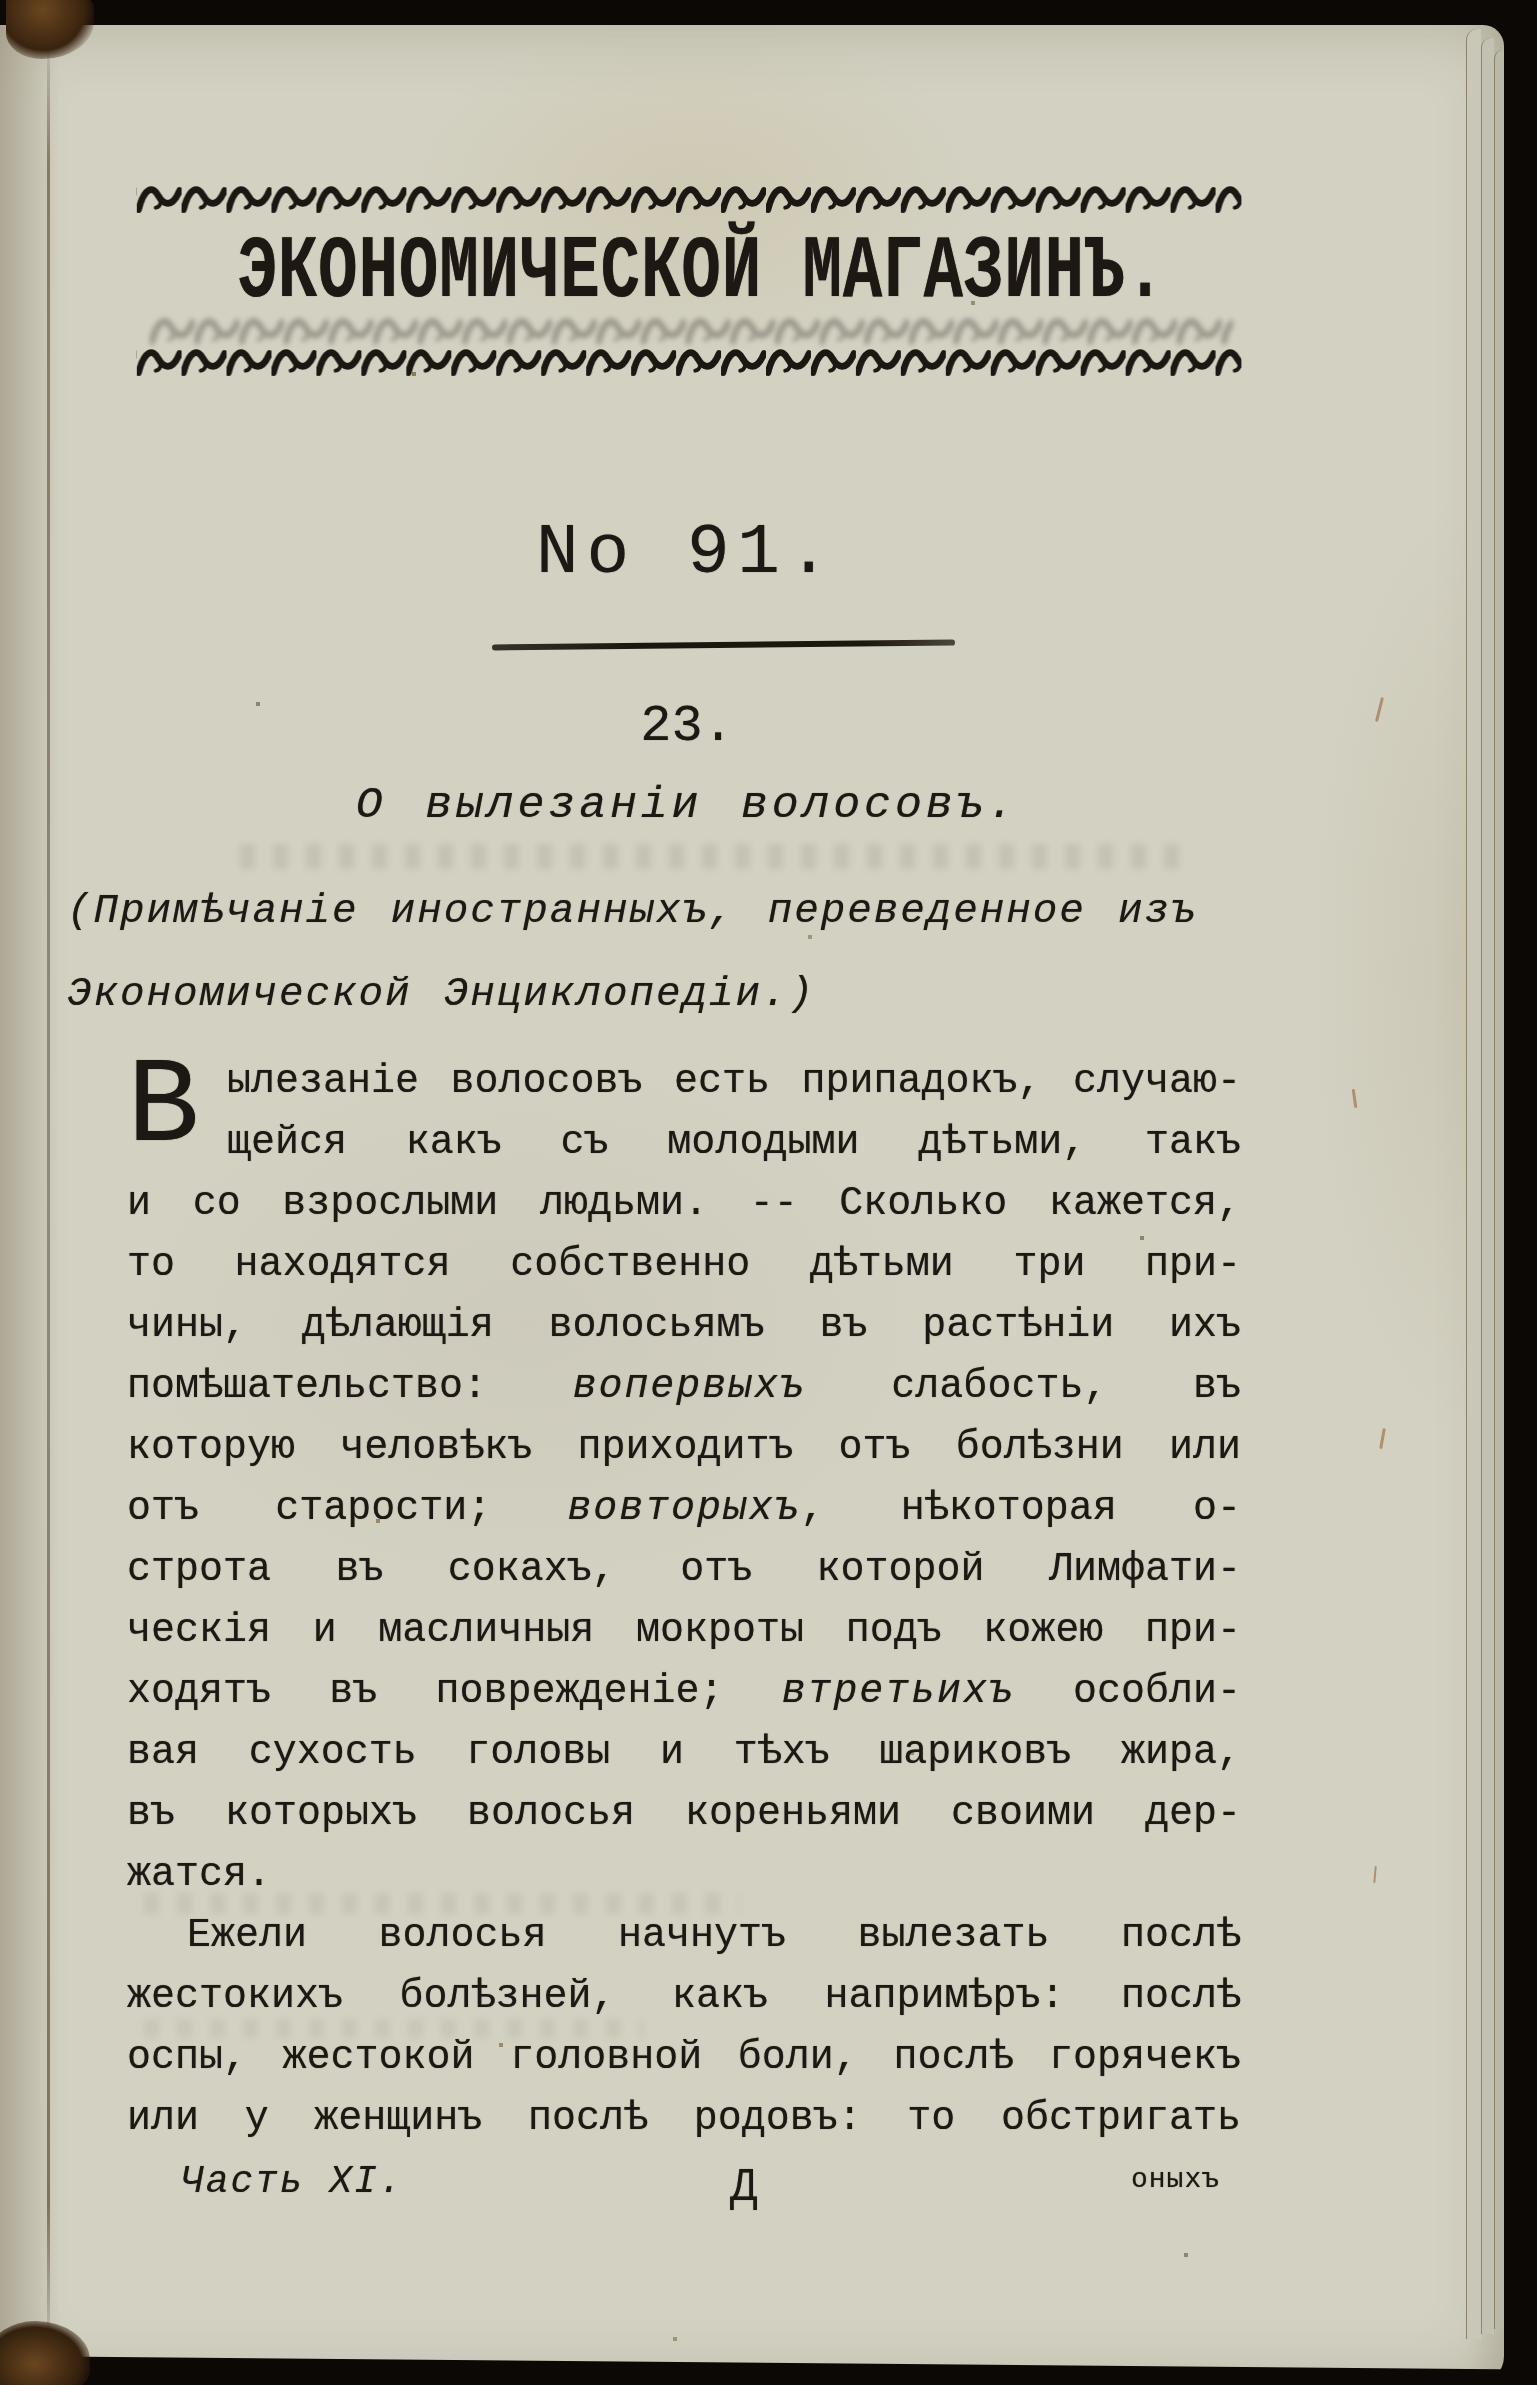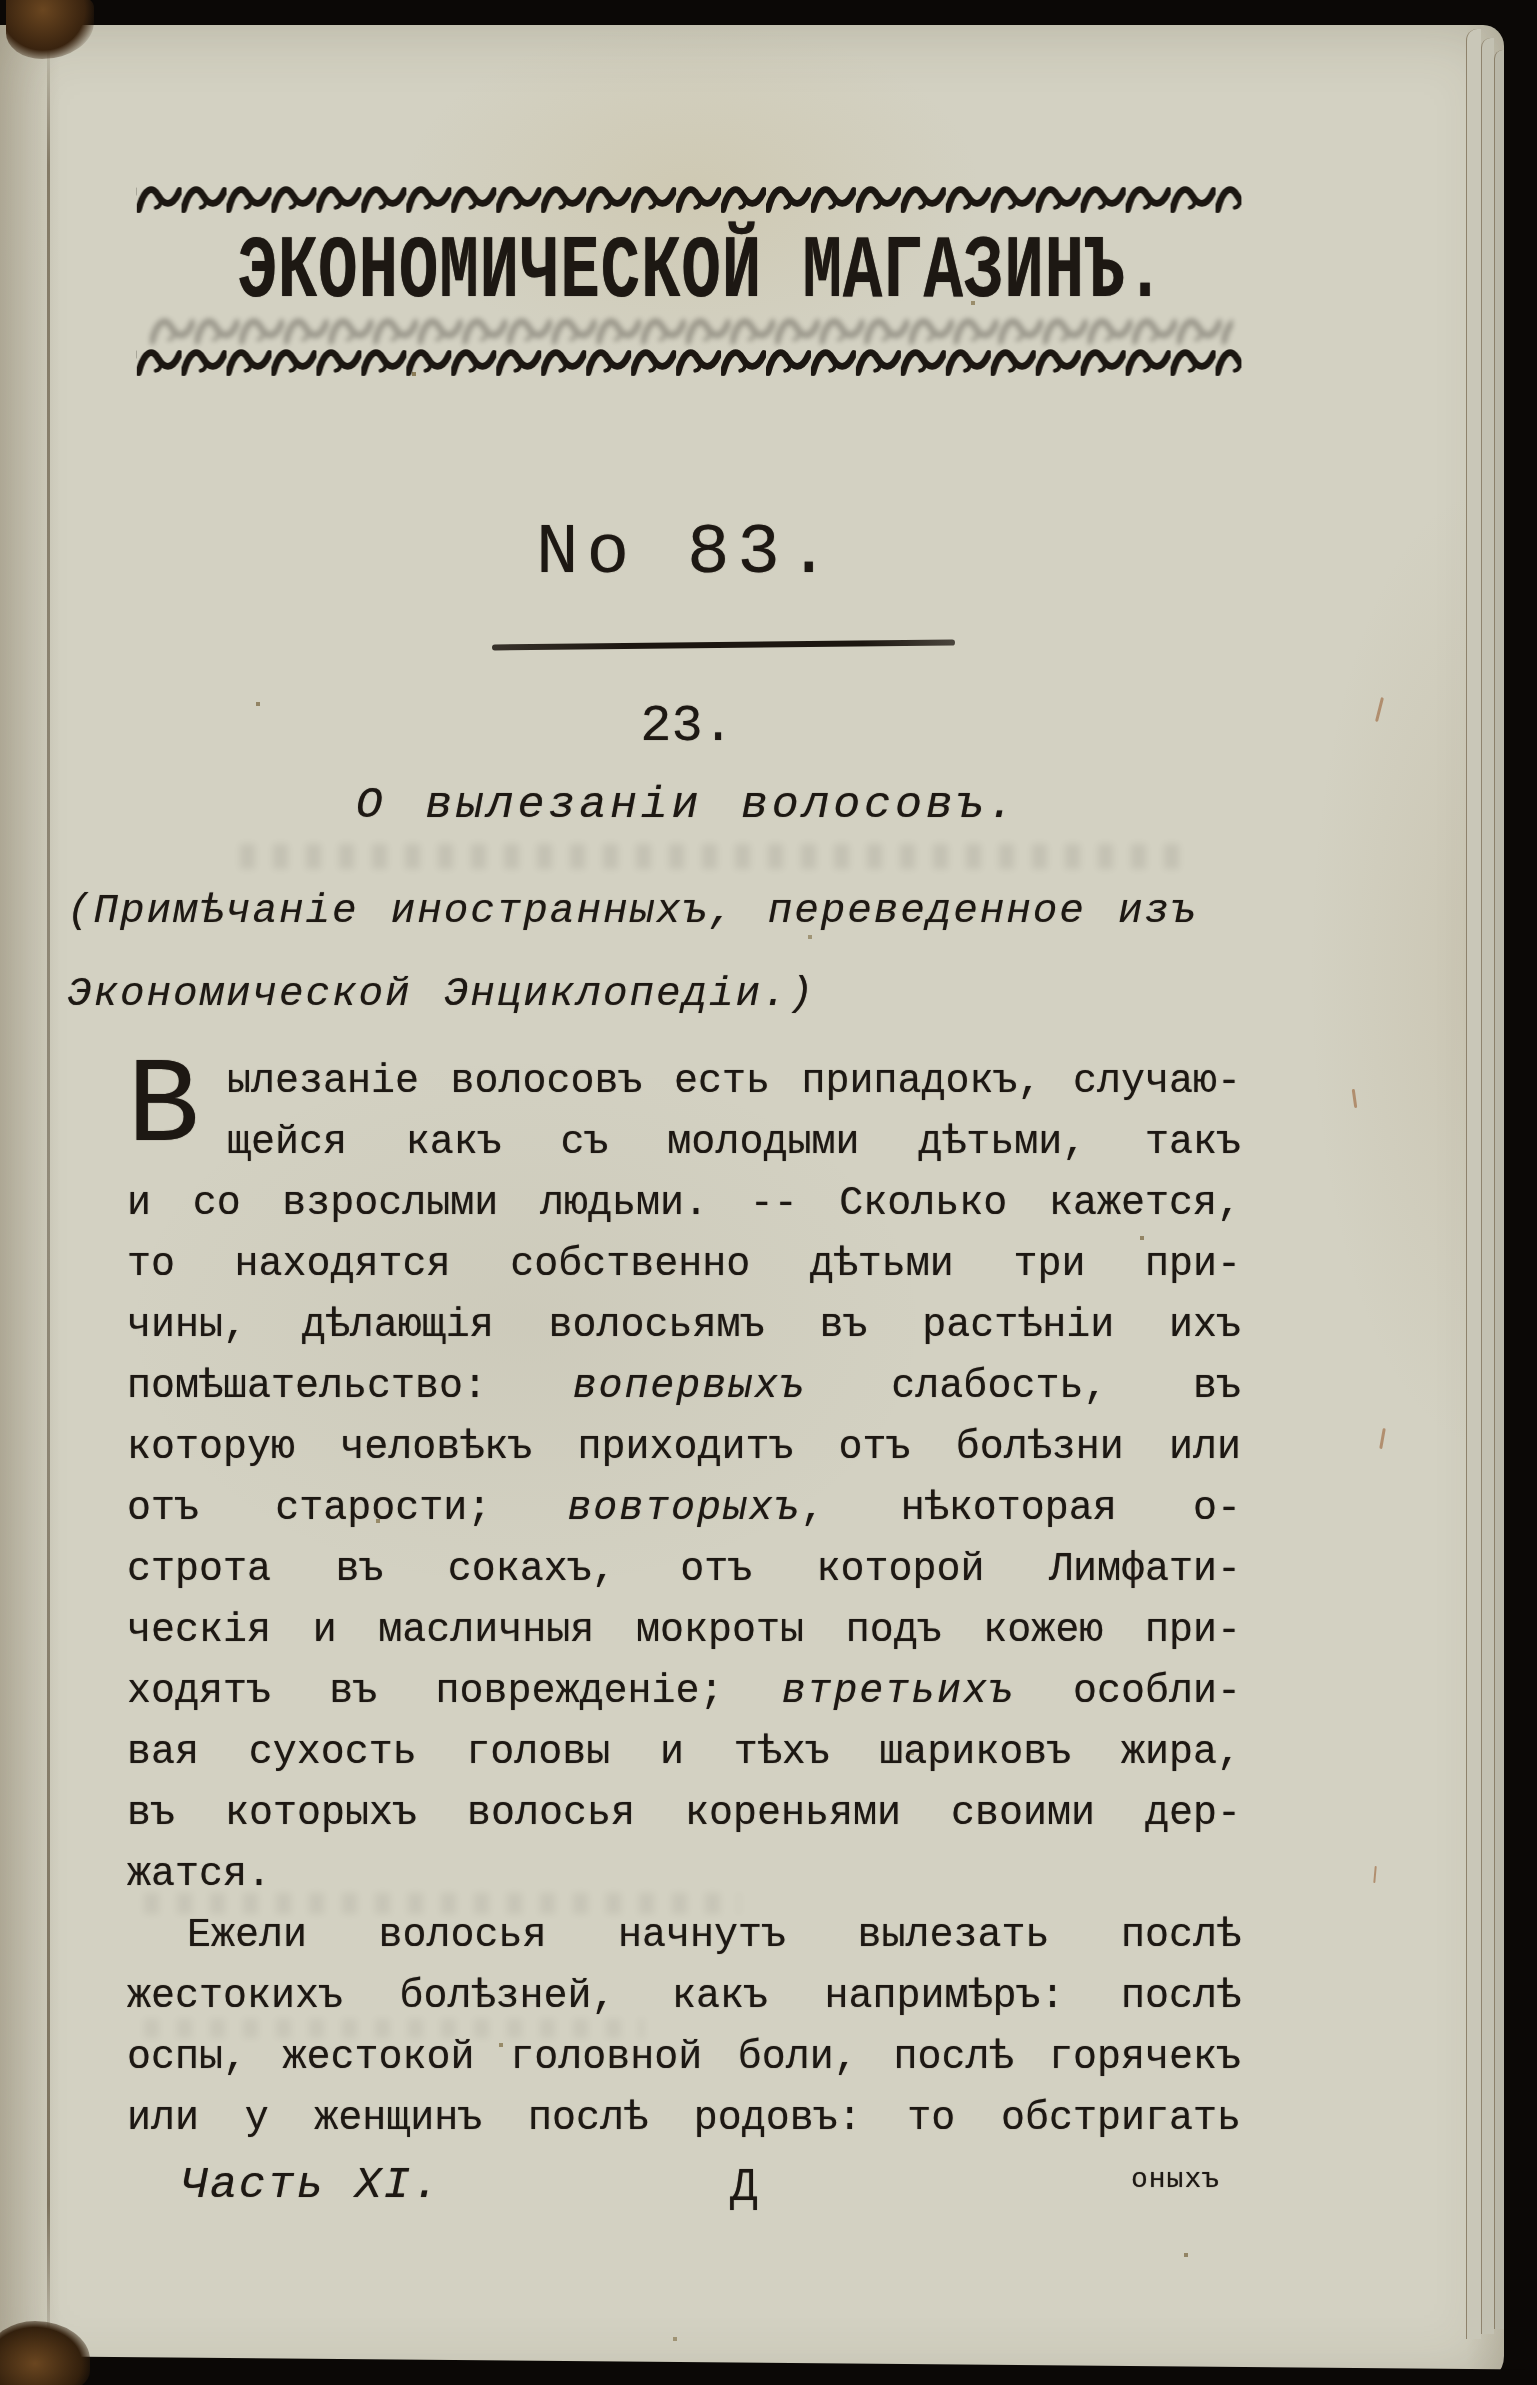--- a/index.html
+++ b/index.html
@@ -105,21 +105,21 @@
   }
   .bline.pad{padding-left:100px;}
   .bline.indent{text-indent:60px;}
   .bline.end{text-align-last:left;}
   .bline .it{font-style:italic;letter-spacing:1.9px;}
   .drop-cap{
     position:absolute;left:0;top:-3.8px;font-size:121px;line-height:121px;
     text-shadow:0 0 1px rgba(30,24,18,.7);
   }
   .footer-row{position:absolute;left:127px;top:2135px;width:1114px;height:61px;font-size:41px;}
-  .footer-part{position:absolute;left:54px;top:0;font-style:italic;font-size:45px;letter-spacing:1.9px;text-shadow:0 0 1px rgba(30,24,18,.6);}
+  .footer-part{position:absolute;left:54px;top:0;font-style:italic;font-size:38px;letter-spacing:1.9px;text-shadow:0 0 1px rgba(30,24,18,.6);}
   .footer-sig{position:absolute;left:603px;top:1.9px;font-size:46px;text-shadow:0 0 1px rgba(30,24,18,.6);}
   .footer-catch{position:absolute;right:21px;top:3.8px;font-size:28px;letter-spacing:1px;text-shadow:0 0 1px rgba(30,24,18,.6);}
 </style>
 </head>
 <body>
 
 <div id="canvas">
 
   <div class="page">
 
@@ -139,21 +139,21 @@
     <div class="masthead-title">ЭКОНОМИЧЕСКОЙ МАГАЗИНЪ.</div>
 
     <svg class="orn orn-ghost" style="left:144px;top:286px" width="1095" height="38" viewBox="0 0 1140 40">
       <rect width="1140" height="40" fill="url(#vine)"></rect>
     </svg>
 
     <svg class="orn" style="left:134px;top:317px" width="1110" height="44" viewBox="0 0 1155 46">
       <rect width="1155" height="46" fill="url(#vine)"></rect>
     </svg>
 
-    <div class="issue-number">No 83.</div>
+    <div class="issue-number">No 91.</div>
 
     <div class="rule"></div>
 
     <div class="section-number">23.</div>
 
     <div class="article-title">О вылезаніи волосовъ.</div>
 
     <div class="ink-ghost" style="left:240px;top:819px;width:941px;height:25px;opacity:.16"></div>
 
     <div class="subtitle">

